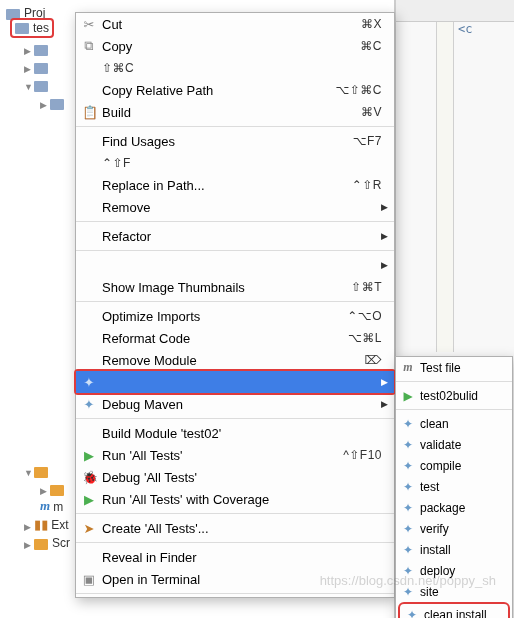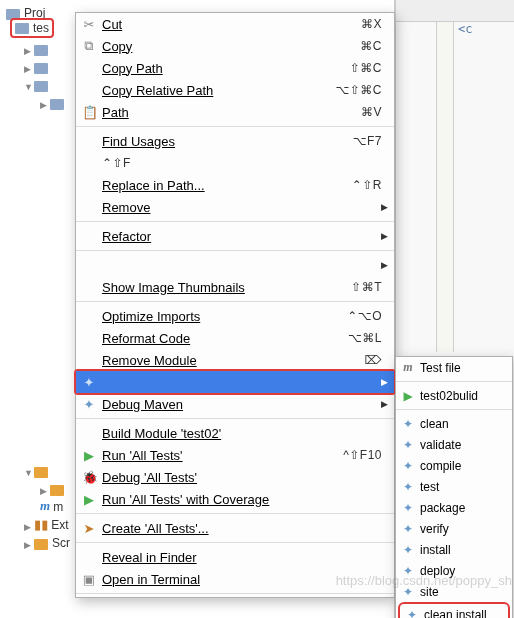--- a/index.html
+++ b/index.html
@@ -13,41 +13,41 @@
 .tree-item .label { font-size: 12px; }
 .hilite-red { border: 2px solid #e03b3b; border-radius: 4px; padding: 1px 3px; }
 
 .editor-bg { position: absolute; right: 0; top: 0; width: 119px; height: 618px; background: #f8f8f8; border-left: 1px solid #ccc; }
 .editor-bg .tab { height: 22px; background: #eee; border-bottom: 1px solid #ccc; }
 .editor-bg .gutter { position: absolute; left: 40px; top: 22px; width: 18px; height: 330px; border-left: 1px solid #d0d0d0; border-right: 1px solid #d0d0d0; background: #f7f7f2; }
 .editor-bg .txt { position: absolute; left: 62px; top: 22px; color: #5b7ea5; font-family: Menlo, monospace; font-size: 12px; }
 
 .ctx { position: absolute; left: 75px; top: 12px; width: 320px; background: #fdfdfd; border: 1px solid #b0b0b0; box-shadow: 2px 4px 12px rgba(0,0,0,0.25); }
 .ctx .row { display: flex; align-items: center; height: 22px; padding: 0 12px 0 26px; position: relative; }
-.ctx .row .lbl { flex: 1; text-decoration: underline; }
+.ctx .row .lbl { flex: 1; }
 .ctx .row .sc { color: #333; font-size: 12px; letter-spacing: 0.5px; }
 .ctx .row .sub { position: absolute; right: 6px; font-size: 9px; color: #333; }
 .ctx .row.sel { background: #3e7ee6; color: #fff; }
 .ctx .row.sel .sc, .ctx .row.sel .sub { color: #fff; }
 .ctx .row .ico { position: absolute; left: 6px; width: 14px; text-align: center; }
 .ctx .sep { height: 1px; background: #dcdcdc; margin: 3px 0; }
 .ctx .hilite-menu { border: 2px solid #e03b3b; border-radius: 4px; margin: -2px; }
 
 .submenu { position: absolute; left: 395px; top: 356px; width: 118px; background: #fdfdfd; border: 1px solid #b0b0b0; box-shadow: 2px 4px 12px rgba(0,0,0,0.25); }
 .submenu .row { display: flex; align-items: center; height: 21px; padding: 0 8px 0 24px; position: relative; font-size: 12px; }
 .submenu .row .ico { position: absolute; left: 5px; width: 14px; text-align: center; font-size: 12px; }
 .submenu .sep { height: 1px; background: #dcdcdc; margin: 3px 0; }
 .submenu .hilite-sub { border: 2px solid #e03b3b; border-radius: 6px; margin: 0 2px; }
 
 .gear { color: #6b9cc9; }
 .play { color: #4caf50; }
 .bug { color: #4caf50; }
 .gray { color: #888; }
 .m-ital { color: #777; font-style: italic; font-weight: bold; font-family: serif; }
-.watermark { position: absolute; right: 2px; bottom: 30px; color: rgba(130,130,130,0.35); font-size: 13px; font-family: Arial; pointer-events: none; }
+.watermark { position: absolute; right: 18px; bottom: 30px; color: rgba(130,130,130,0.35); font-size: 13px; font-family: Arial; pointer-events: none; }
 </style>
 </head>
 <body>
 
 <div class="bg-tree">
   <div class="tree-item" style="padding-left:6px; margin-top:2px;">
     <span class="folder"></span>
     <span class="label">Proj</span>
   </div>
   <div class="tree-item" style="padding-left:10px;">
@@ -108,30 +108,29 @@
       <span class="ico gray">✂</span>
       <span class="lbl">Cut</span>
       <span class="sc">⌘X</span>
     </div>
   <div class="row">
       <span class="ico gray">⧉</span>
       <span class="lbl">Copy</span>
       <span class="sc">⌘C</span>
     </div>
   <div class="row">
-      <span class="lbl">Copy Path</span>
       <span class="sc">⇧⌘C</span>
     </div>
   <div class="row">
       <span class="lbl">Copy Relative Path</span>
       <span class="sc">⌥⇧⌘C</span>
     </div>
   <div class="row">
       <span class="ico gray">📋</span>
-      <span class="lbl">Path</span>
+      <span class="lbl">Build</span>
       <span class="sc">⌘V</span>
     </div>
   <div class="sep"></div>
   <div class="row">
       <span class="lbl">Find Usages</span>
       <span class="sc">⌥F7</span>
     </div>
   <div class="row">
       <span class="sc">⌃⇧F</span>
     </div>

